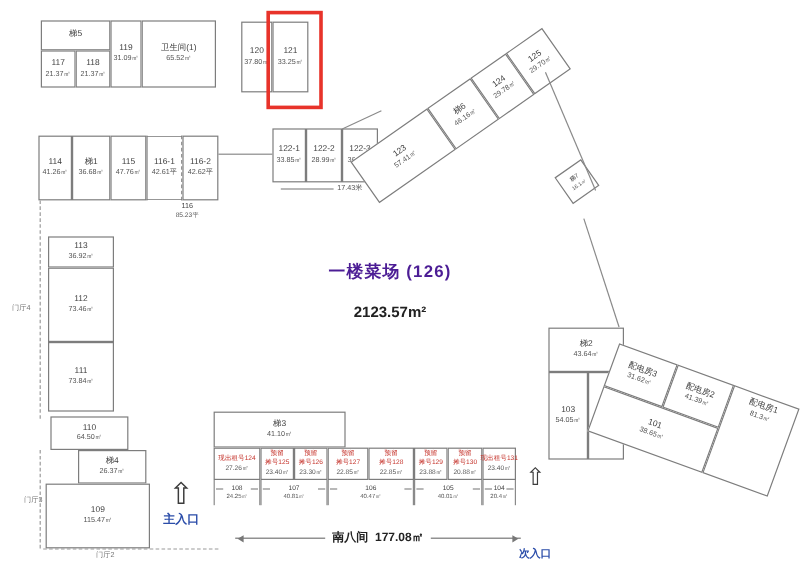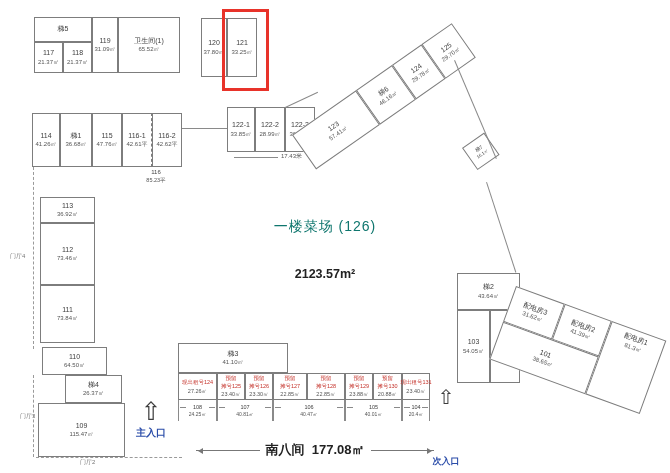--- a/index.html
+++ b/index.html
@@ -18,43 +18,43 @@
   .room.tiny .rarea{font-size:4.5px;}
   .room.top{justify-content:flex-start;padding-top:4px;}
   .room.dashR{border-right-style:dashed;}
   .stall .s1,.stall .s2{font-size:5.5px;line-height:1.3;color:var(--stallred,#c5332b);white-space:nowrap;}
   .stall .rarea{font-size:5.5px;}
   .group{position:absolute;transform-origin:0 0;}
   .line{position:absolute;height:0;border-top:1px solid #8a8a8a;transform-origin:0 0;}
   .line.dashed{border-top-style:dashed;border-top-color:#9a9a9a;}
   .redbox{position:absolute;left:222px;top:9px;width:41px;height:76px;border:3px solid var(--hlred,#e8332a);z-index:6;}
   .title-block{position:absolute;left:240px;top:218px;width:170px;text-align:center;}
-  .mtitle{font-size:14px;font-weight:400;color:#0f766e;letter-spacing:1px;}
-  .marea{font-size:12.5px;font-weight:700;color:#222;margin-top:31px;}
+  .mtitle{font-size:14px;font-weight:700;color:#4c1d95;letter-spacing:1px;}
+  .marea{font-size:12.5px;font-weight:700;color:#222;margin-top:17px;}
   .entrance{position:absolute;text-align:center;}
   .entrance .arr{display:block;font-family:"DejaVu Sans",sans-serif;color:#3c3c3c;line-height:1;}
   .entrance .elabel{font-weight:700;color:var(--entblue,#2b4da9);margin-top:2px;white-space:nowrap;}
   .entrance.main .arr{font-size:25px;}
   .entrance.main .elabel{font-size:10px;}
   .entrance.sec .arr{font-size:20px;}
   .entrance.sec .elabel{font-size:9px;margin-top:48px;}
   .lobby{position:absolute;font-size:6px;color:#777;white-space:nowrap;}
   .dimrow{position:absolute;display:flex;}
   .dimcell{position:relative;border-left:1px solid #8a8a8a;border-right:1px solid #8a8a8a;box-sizing:border-box;
     display:flex;flex-direction:column;align-items:center;justify-content:center;}
   .dimcell .rid{font-size:5.5px;color:#3d3d3d;line-height:1.3;}
   .dimcell .rarea{font-size:5px;color:#555;line-height:1.2;}
   .dimcell::before,.dimcell::after{content:"";position:absolute;top:7px;height:0;border-top:1px solid #8a8a8a;width:6px;}
   .dimcell::before{left:1px;} .dimcell::after{right:1px;}
   .southdim{position:absolute;left:196px;top:441px;width:238px;display:flex;align-items:center;gap:6px;}
   .southdim .sline{flex:1;border-top:1px solid #777;position:relative;}
   .southdim .sline.l::before,.southdim .sline.r::after{content:"";position:absolute;top:-3px;border:3px solid transparent;}
   .southdim .sline.l::before{left:-1px;border-right:5px solid #777;}
   .southdim .sline.r::after{right:-1px;border-left:5px solid #777;}
-  .southdim .stext{font-size:13px;font-weight:600;color:#222;white-space:nowrap;}
+  .southdim .stext{font-size:10px;font-weight:600;color:#222;white-space:nowrap;}
   .dim116{position:absolute;left:124px;top:169px;width:64px;text-align:center;}
   .dim116 .rid{font-size:6px;color:#444;line-height:1.3;}
   .dim116 .rarea{font-size:5.5px;color:#555;line-height:1.2;}
   .dim17{position:absolute;left:281px;top:152px;font-size:6px;color:#555;white-space:nowrap;}
 </style>
 </head>
 <body>
 
 <div id="plan" style="--hlred: #e8332a; --stallred: #c5332b; --entblue: #2b4da9;">
 

